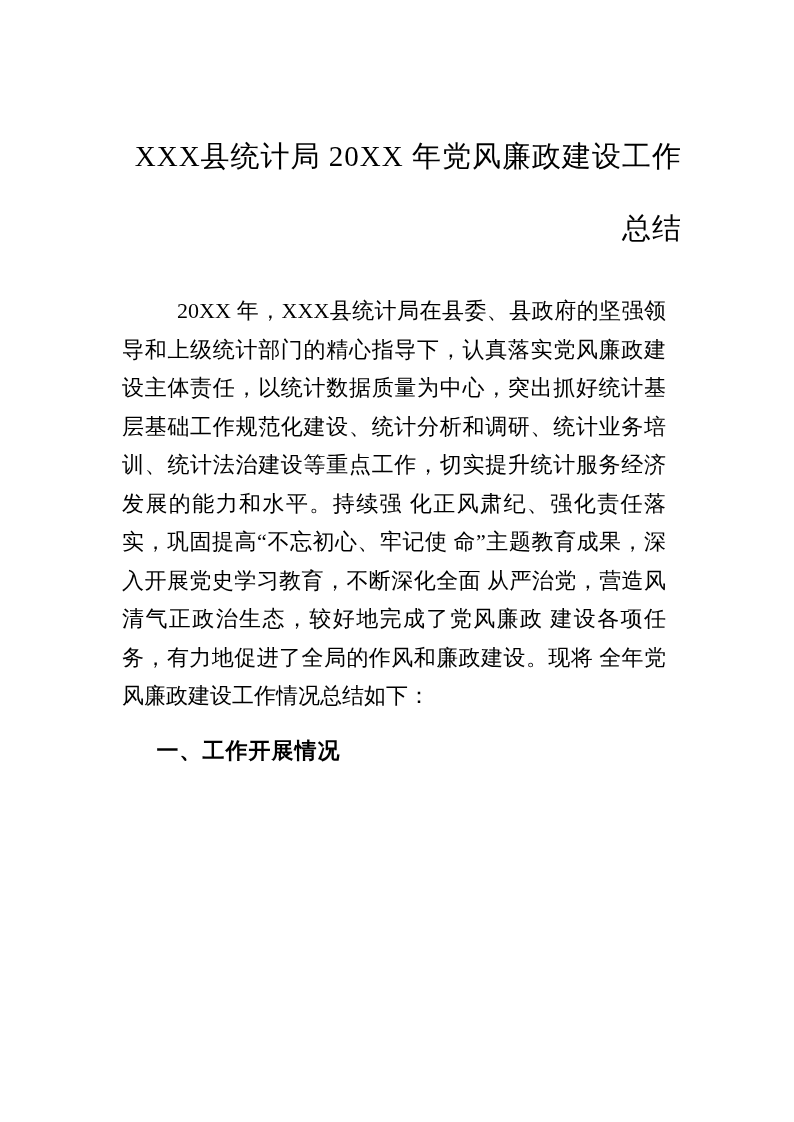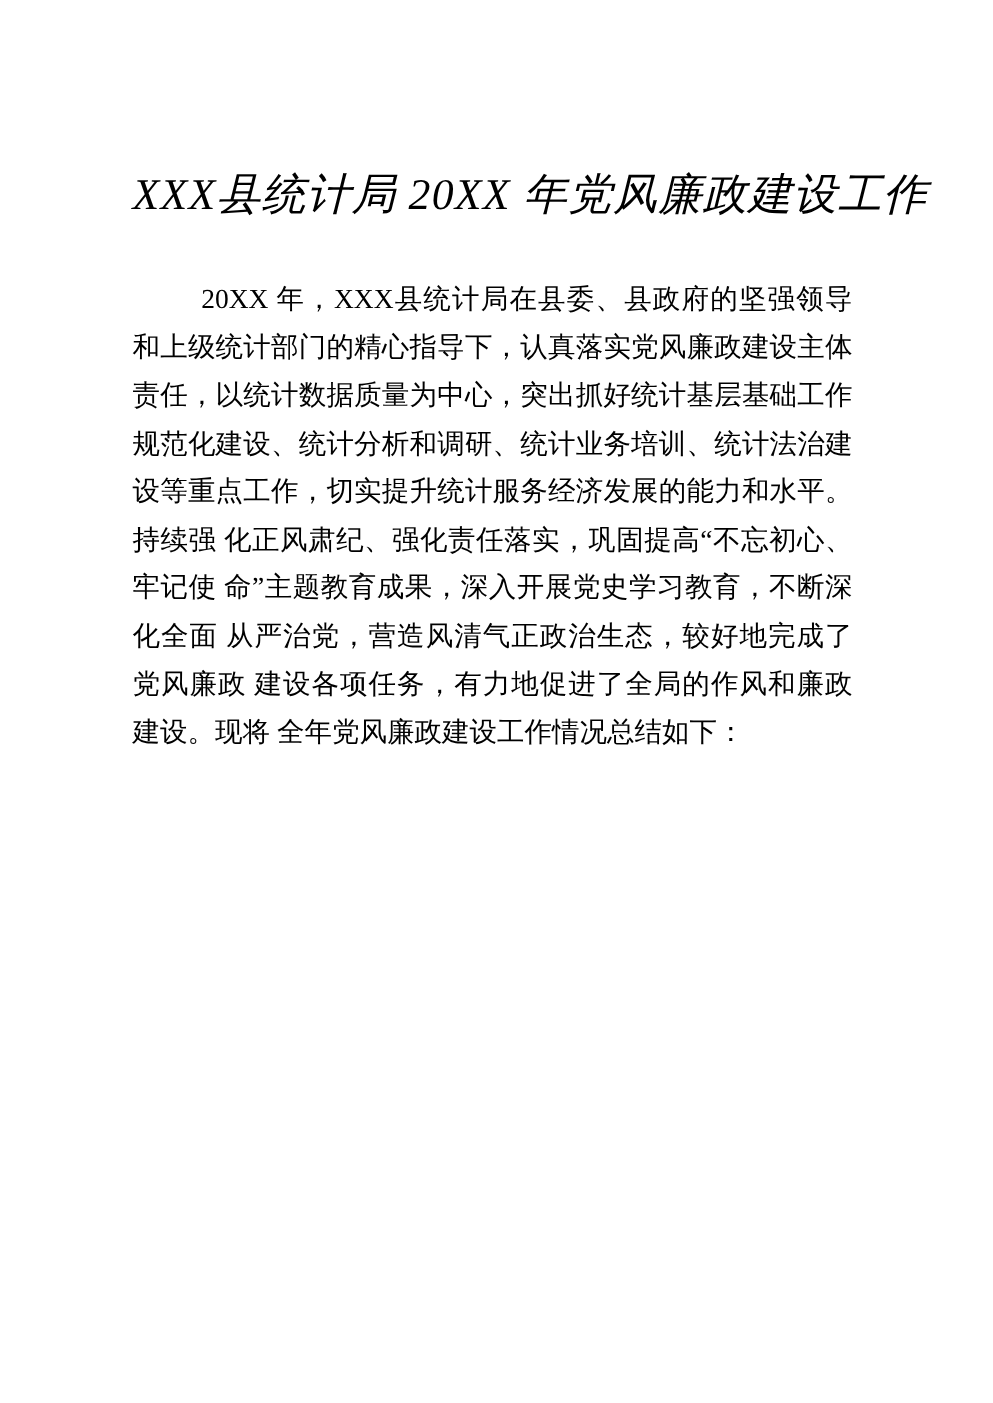--- a/index.html
+++ b/index.html
@@ -13,55 +13,56 @@
     height: 1122px;
     margin: 0 auto;
     background: #ffffff;
     box-sizing: border-box;
     padding: 120px 112px 0 106px;
     overflow: hidden;
     color: #000000;
     font-family: "Liberation Serif", "DejaVu Serif", serif;
   }
   .doc-title {
-    font-size: 35px;
+    font-size: 29px;
     font-weight: 400;
     line-height: 72px;
-    text-align: left;
+    text-align: right;
     letter-spacing: 1px;
     white-space: nowrap;
-    font-style: italic;
   }
   .doc-body {
     margin-top: 28px;
     font-size: 22px;
     line-height: 38.5px;
     text-align: justify;
     text-justify: inter-character;
   }
   .para {
-    margin: 0;
+    margin: 16px;
     text-indent: 2.5em;
   }
   .section-heading {
     margin: 0;
     font-size: 22px;
     line-height: 38.5px;
     font-weight: 700;
     text-indent: 2.3em;
     font-family: "Liberation Sans", "DejaVu Sans", sans-serif;
     letter-spacing: 1px;
   }
 </style>
 </head>
 <body>
 
 <div class="page">
   <div class="doc-title">
     <div>XXX县统计局 20XX 年党风廉政建设工作</div>
+    <div>总结</div>
   </div>
 
   <div class="doc-body">
     <p class="para">20XX 年，XXX县统计局在县委、县政府的坚强领导和上级统计部门的精心指导下，认真落实党风廉政建设主体责任，以统计数据质量为中心，突出抓好统计基层基础工作规范化建设、统计分析和调研、统计业务培训、统计法治建设等重点工作，切实提升统计服务经济发展的能力和水平。持续强 化正风肃纪、强化责任落实，巩固提高“不忘初心、牢记使 命”主题教育成果，深入开展党史学习教育，不断深化全面 从严治党，营造风清气正政治生态，较好地完成了党风廉政 建设各项任务，有力地促进了全局的作风和廉政建设。现将 全年党风廉政建设工作情况总结如下：</p>
 
+    <h2 class="section-heading">一、工作开展情况</h2>
 
   </div>
 </div>
 
 </body></html>

